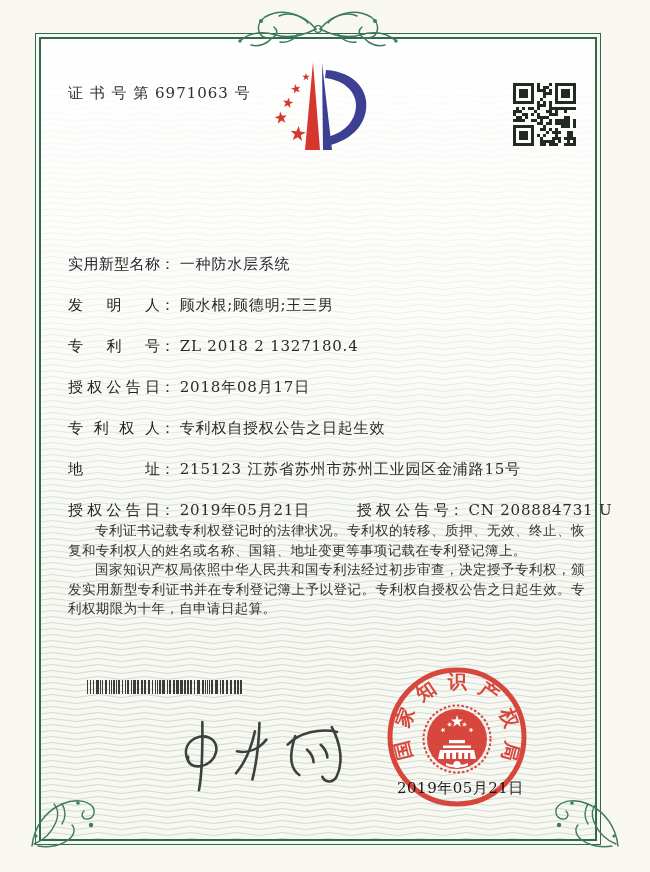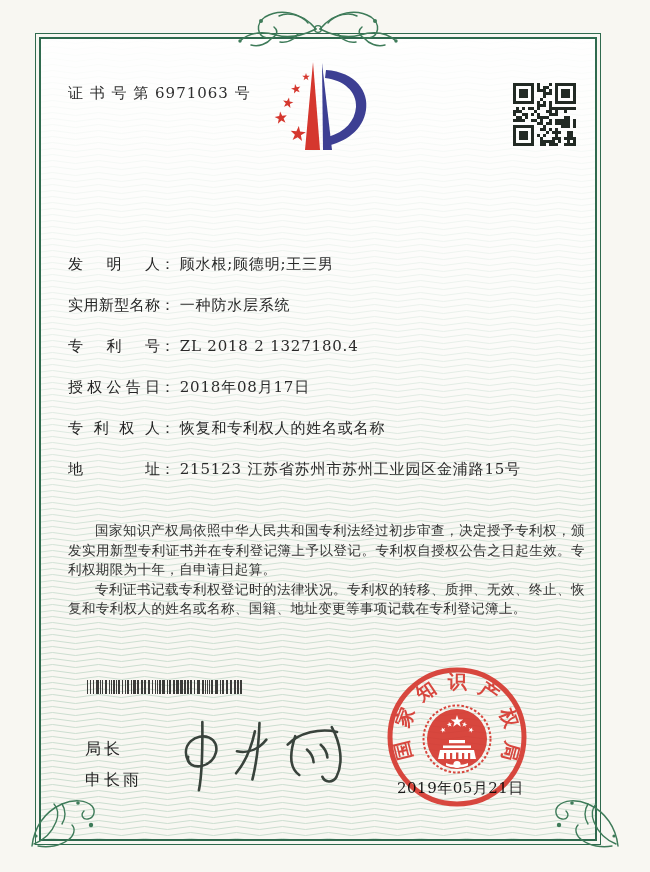--- a/index.html
+++ b/index.html
@@ -343,48 +343,56 @@
       <b style="left:42px;top:60px"></b>
       <b style="left:51px;top:60px"></b>
       <b style="left:54px;top:60px"></b>
       <b style="left:57px;top:60px"></b>
       <b style="left:60px;top:60px"></b>
     </div>
 
 
   <div class="fields">
     <div class="frow">
+      <span class="flabel">实用新型名称</span><span class="fcolon">：</span>
+      <span class="fvalue">一种防水层系统</span>
+    </div>
+    <div class="frow">
       <span class="flabel">发明人</span><span class="fcolon">：</span>
       <span class="fvalue">顾水根;顾德明;王三男</span>
     </div>
     <div class="frow">
-      <span class="flabel">实用新型名称</span><span class="fcolon">：</span>
-      <span class="fvalue">一种防水层系统</span>
-    </div>
-    <div class="frow">
       <span class="flabel">专利号</span><span class="fcolon">：</span>
       <span class="fvalue">ZL 2018 2 1327180.4</span>
     </div>
     <div class="frow">
       <span class="flabel">授权公告日</span><span class="fcolon">：</span>
       <span class="fvalue">2018年08月17日</span>
     </div>
     <div class="frow">
       <span class="flabel">专利权人</span><span class="fcolon">：</span>
-      <span class="fvalue">恢复和专利权人的姓名或名称</span>
+      <span class="fvalue">专利权自授权公告之日起生效</span>
     </div>
     <div class="frow">
       <span class="flabel">地址</span><span class="fcolon">：</span>
       <span class="fvalue">215123 江苏省苏州市苏州工业园区金浦路15号</span>
     </div>
+    <div class="frow">
+      <span class="flabel">授权公告日</span><span class="fcolon">：</span>
+      <span class="fvalue">2019年05月21日</span>
+      <span class="grant-second">
+        <span class="flabel">授权公告号</span><span class="fcolon">：</span>
+        <span class="fvalue">CN 208884731 U</span>
+      </span>
+    </div>
   </div>
 
   <div class="paras">
+    <p>专利证书记载专利权登记时的法律状况。专利权的转移、质押、无效、终止、恢复和专利权人的姓名或名称、国籍、地址变更等事项记载在专利登记簿上。</p>
     <p>国家知识产权局依照中华人民共和国专利法经过初步审查，决定授予专利权，颁发实用新型专利证书并在专利登记簿上予以登记。专利权自授权公告之日起生效。专利权期限为十年，自申请日起算。</p>
-    <p>专利证书记载专利权登记时的法律状况。专利权的转移、质押、无效、终止、恢复和专利权人的姓名或名称、国籍、地址变更等事项记载在专利登记簿上。</p>
   </div>
 
   <div class="barcode">
       <b style="left:2px;width:1px"></b>
       <b style="left:5px;width:1px"></b>
       <b style="left:8px;width:1px"></b>
       <b style="left:11px;width:3px"></b>
       <b style="left:15px;width:1px"></b>
       <b style="left:17px;width:1px"></b>
       <b style="left:20px;width:2px"></b>
@@ -425,24 +433,20 @@
       <b style="left:130px;width:3px"></b>
       <b style="left:135px;width:1px"></b>
       <b style="left:137px;width:2px"></b>
       <b style="left:141px;width:2px"></b>
       <b style="left:145px;width:2px"></b>
       <b style="left:149px;width:2px"></b>
       <b style="left:152px;width:2px"></b>
       <b style="left:155px;width:2px"></b>
     </div>
 
-  <div class="signer">
-    <div>局长</div>
-    <div>申长雨</div>
-  </div>
 
   <svg class="signature" width="200" height="92" viewBox="0 0 200 92" xmlns="http://www.w3.org/2000/svg">
     <g stroke="#39433c" fill="none" stroke-width="2.6" stroke-linecap="round" transform="rotate(-3 100 46)">
       <path d="M28,52 C20,34 38,23 50,29 C62,35 57,54 41,57 C33,58 26,54 28,47"></path>
       <path d="M44,13 C43,34 42,62 37,81"></path>
       <path d="M96,25 C92,40 86,54 75,66"></path>
       <path d="M77,44 C88,47 99,43 107,34"></path>
       <path d="M101,17 C99,40 95,60 91,73"></path>
       <path d="M128,40 C140,29 161,25 178,30"></path>
       <path d="M136,32 C129,50 129,64 138,71"></path>

